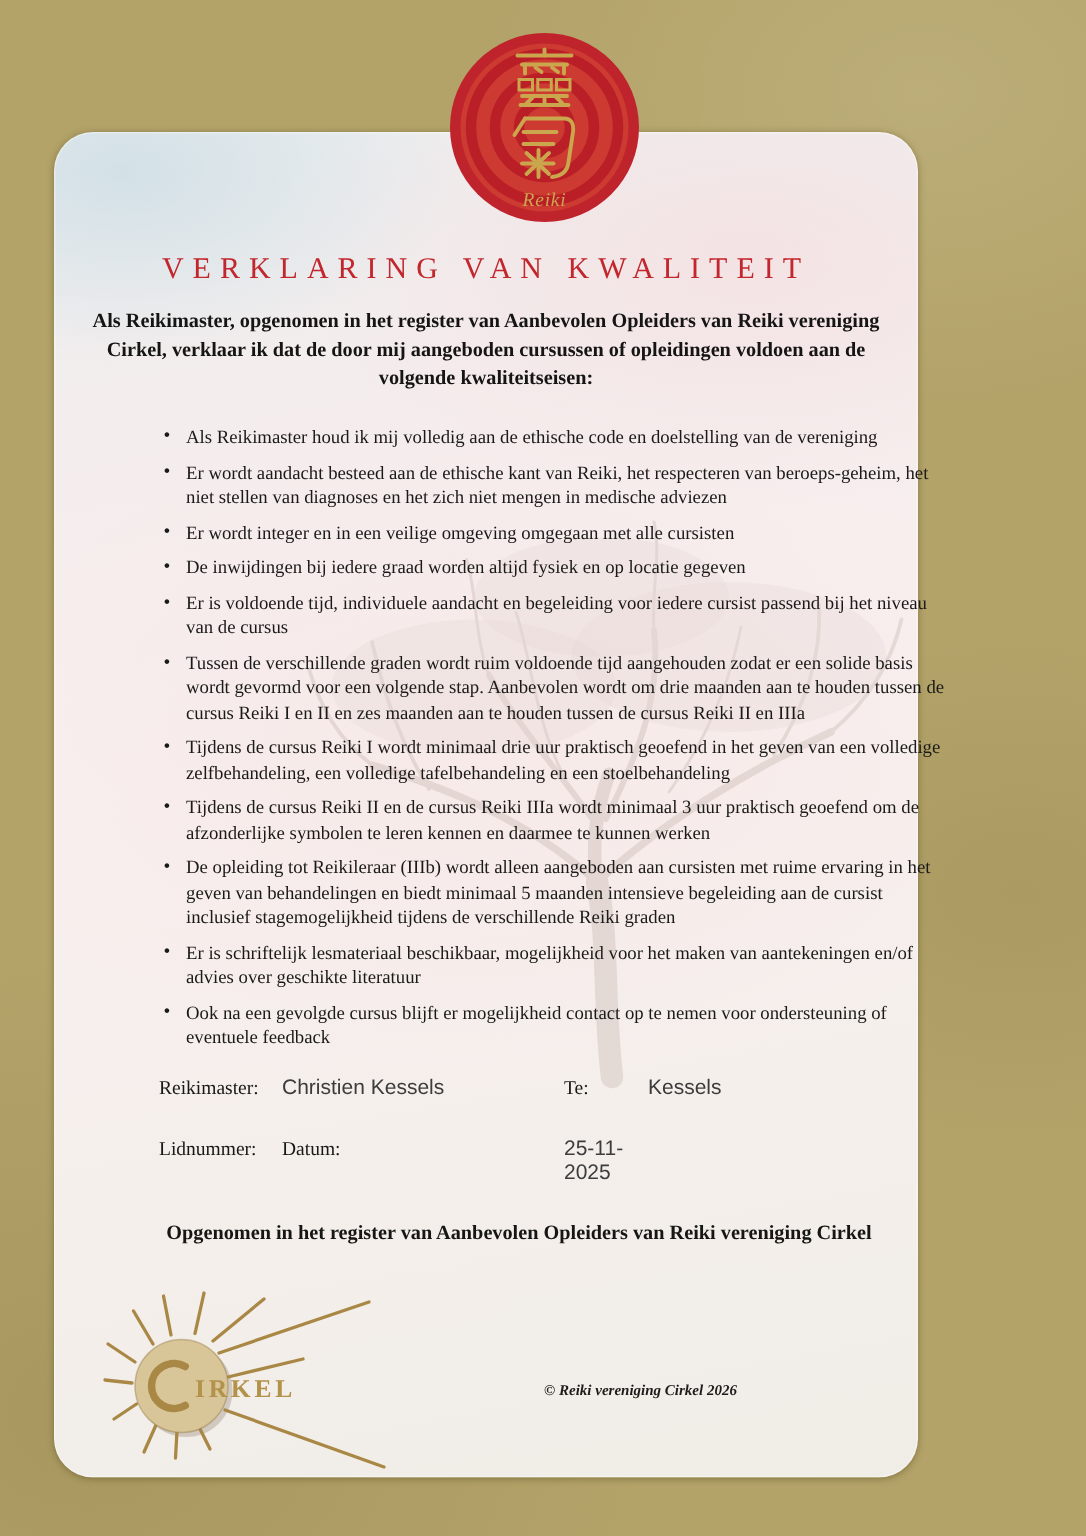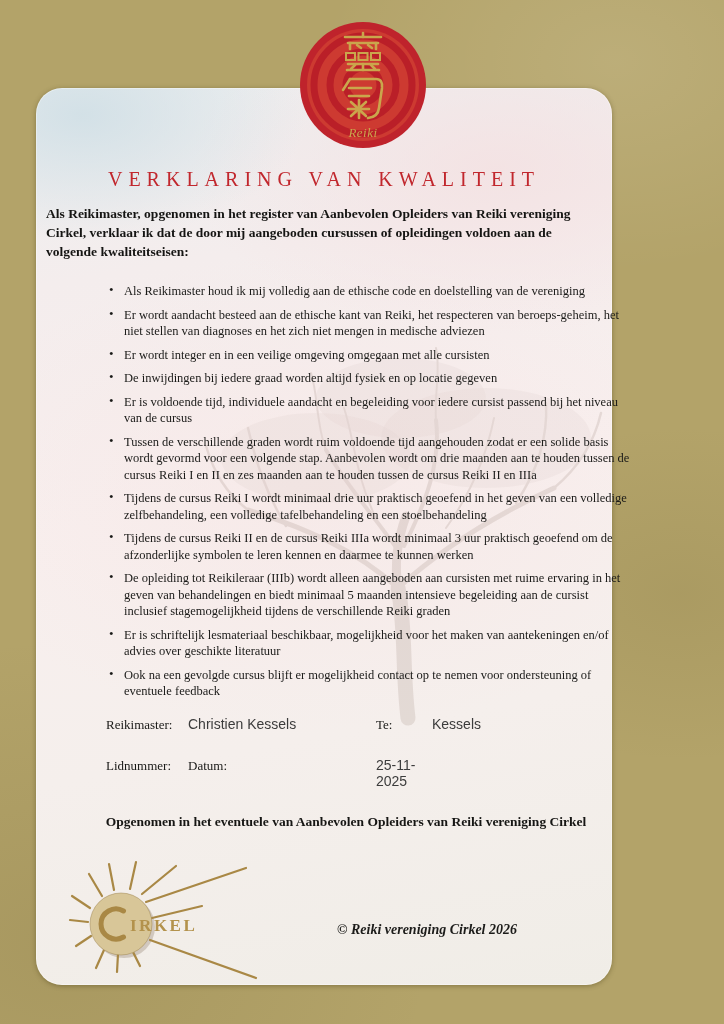--- a/index.html
+++ b/index.html
@@ -22,21 +22,21 @@
       linear-gradient(170deg,#eceff0 0%,#f4eded 20%,#f8efee 45%,#f5efec 70%,#f0ede7 100%);
     box-shadow:0 1px 5px rgba(78,66,25,0.45), inset 0 0 0 1px rgba(255,255,255,0.35);
   }
   .tree{position:absolute;left:150px;top:200px;opacity:0.13;pointer-events:none;}
   .badge{position:absolute;left:298px;top:20px;z-index:5;}
   .title{
     position:relative;margin:80px 0 0;text-align:center;
     font-size:20px;letter-spacing:6px;color:#c1272d;font-weight:400;
   }
   .intro{
-    position:relative;margin:13px auto 16px;width:556px;
+    position:relative;margin:13px auto 16px;width:556px;text-align:center;
     font-weight:bold;font-size:13.5px;line-height:19px;color:#151513;
   }
   ul.bullets{
     position:relative;margin:22px 0 0 72px;width:524px;padding:0;list-style:none;
   }
   ul.bullets li{
     position:relative;padding-left:16px;margin-bottom:7px;
     font-size:12.5px;line-height:16.5px;color:#1a1a18;
   }
   ul.bullets li::before{
@@ -50,21 +50,21 @@
   .fvalue{font-family:"Liberation Sans", sans-serif;font-size:14px;color:#3c3c3c;}
   .register{
     position:relative;margin:25px auto 0;width:620px;text-align:center;
     font-weight:bold;font-size:13.5px;color:#161614;
   }
   .cirkel{position:absolute;left:10px;top:768px;}
   .footer-text{
     position:absolute;left:140px;top:827px;width:502px;text-align:center;font-style:italic;
   }
   .footer-info{font-size:12.5px;color:#1c1c1a;}
-  .footer-copy{margin-top:7px;font-size:14px;font-weight:bold;color:#1c1c1a;}
+  .footer-copy{margin-top:7px;font-size:10px;font-weight:bold;color:#1c1c1a;}
 </style>
 </head>
 <body>
 
 <div class="page">
 
   <svg class="tree" width="460" height="540" viewBox="0 0 460 540">
     <g stroke="#6e5143" fill="none" stroke-linecap="round">
       <path d="M222 430 C216 380 220 340 212 300" stroke-width="15"></path>
       <path d="M212 300 C208 275 212 250 220 228" stroke-width="9"></path>
@@ -110,21 +110,21 @@
     <span class="flabel">Reikimaster:</span>
     <span class="fvalue">Christien Kessels</span>
     <span class="flabel">Te:</span>
     <span class="fvalue">Kessels</span>
 
     <span class="flabel">Lidnummer:</span>
     <span class="flabel">Datum:</span>
     <span class="fvalue">25-11-2025</span>
   </div>
 
-  <p class="register">Opgenomen in het eventuele van Aanbevolen Opleiders van Reiki vereniging Cirkel</p>
+  <p class="register">Opgenomen in het register van Aanbevolen Opleiders van Reiki vereniging Cirkel</p>
 
   <svg class="cirkel" width="270" height="130" viewBox="0 0 270 130">
     <circle cx="78" cy="71" r="31" fill="rgba(90,70,40,0.22)"></circle>
     <g stroke="#a98845" stroke-width="2.2" stroke-linecap="round">
       <line x1="68" y1="34" x2="63" y2="8"></line>
       <line x1="84" y1="33" x2="90" y2="6"></line>
       <line x1="56" y1="40" x2="43" y2="18"></line>
       <line x1="44" y1="52" x2="26" y2="40"></line>
       <line x1="42" y1="66" x2="24" y2="64"></line>
       <line x1="45" y1="80" x2="30" y2="90"></line>

